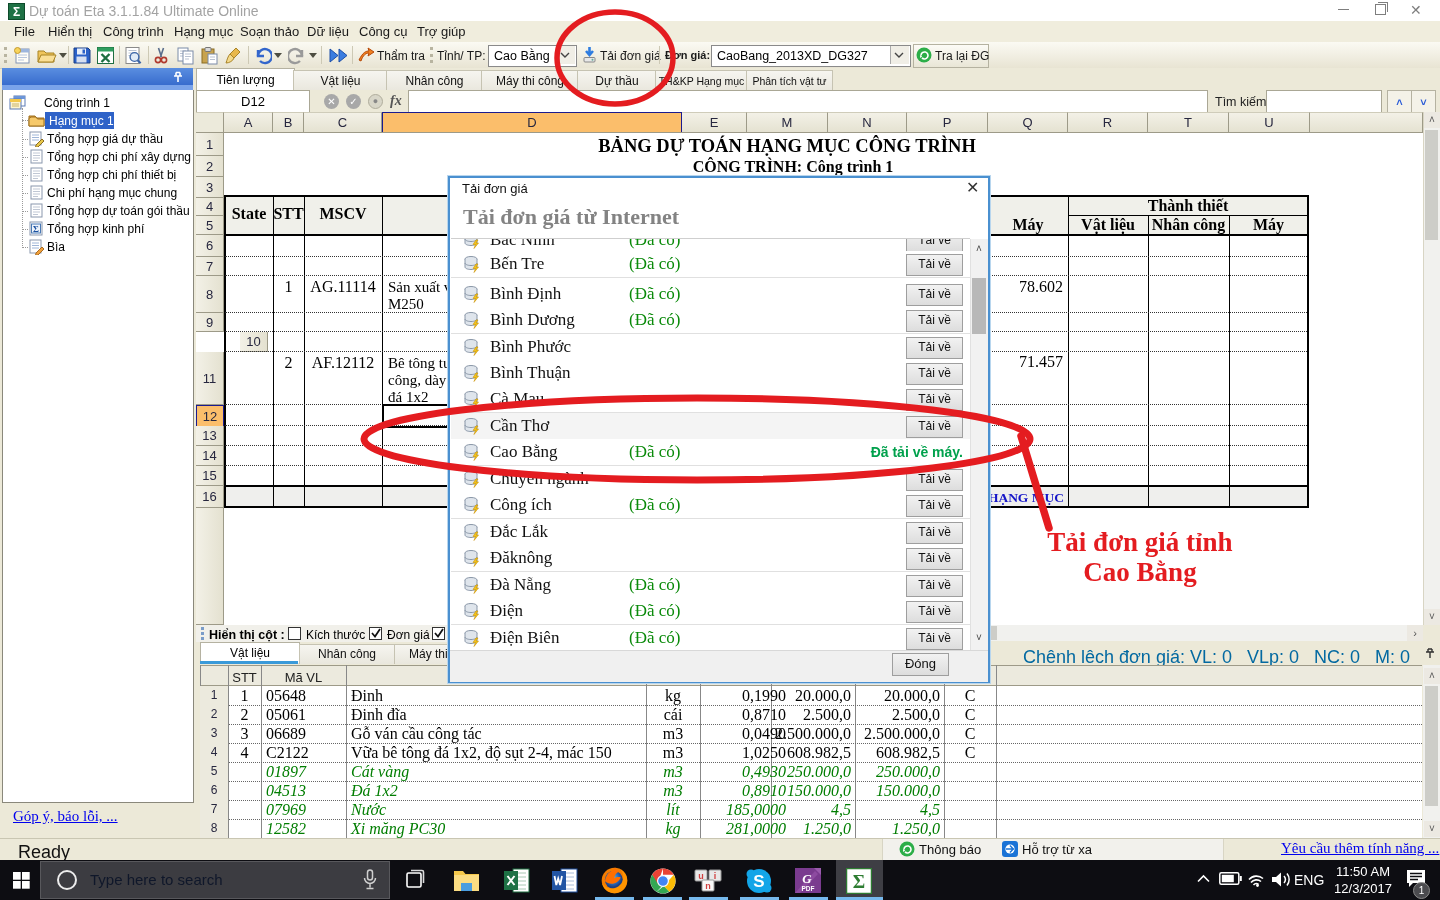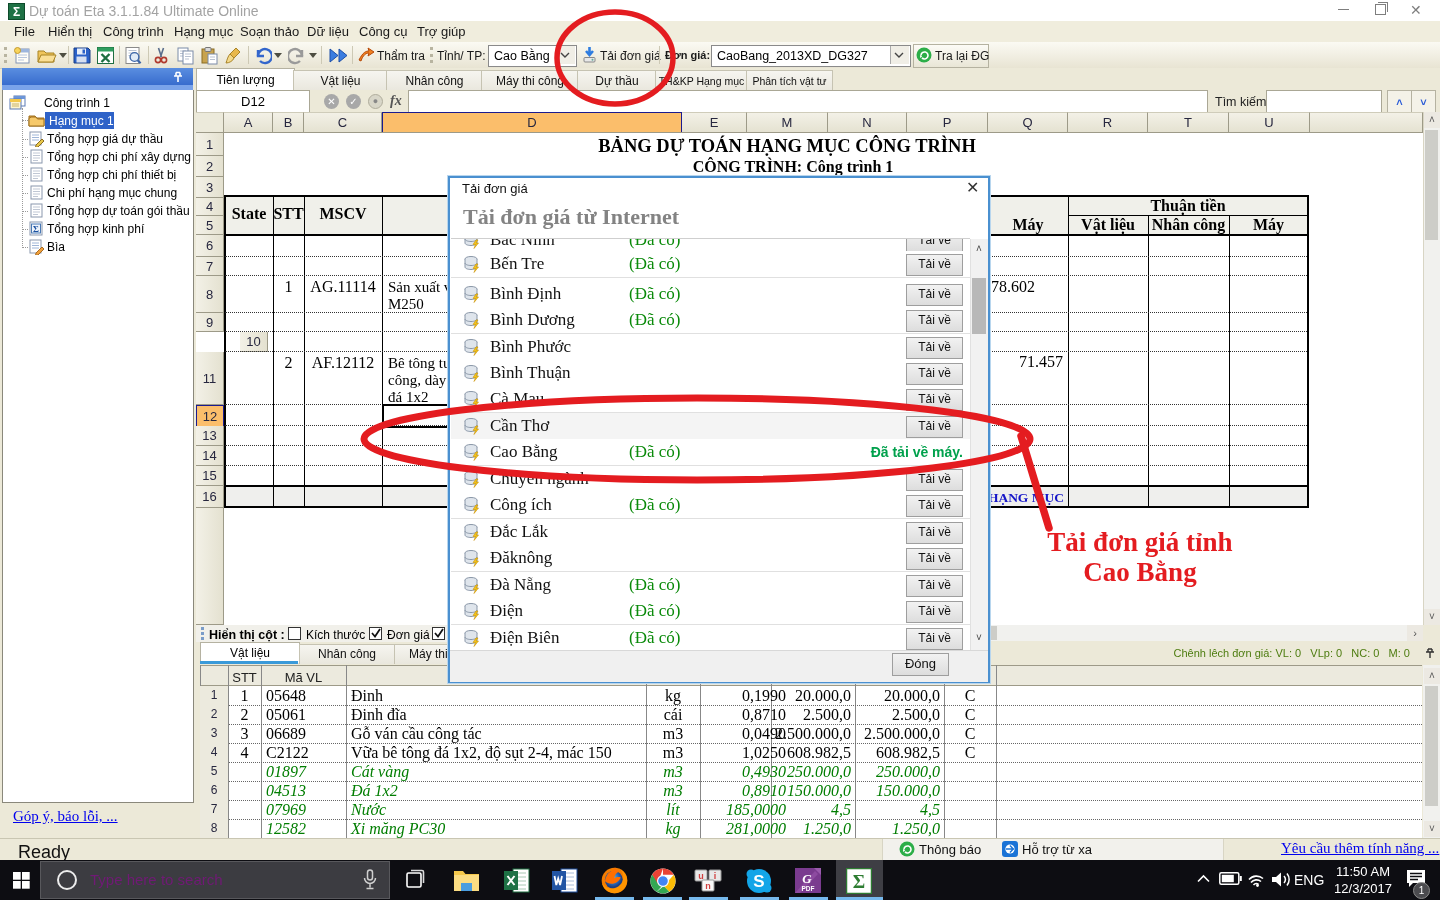--- a/index.html
+++ b/index.html
@@ -333,30 +333,30 @@
 <div class="hdot" style="left:225px;top:425px;width:1082px;"></div>
 <div class="hdot" style="left:225px;top:445px;width:1082px;"></div>
 <div class="hdot" style="left:225px;top:465px;width:1082px;"></div>
 <div class="hsolid" style="left:224px;top:485px;width:1085px;height:1.5px;"></div>
 <div class="hsolid" style="left:224px;top:506px;width:1085px;height:2px;"></div>
 
 <div class="abs ser" style="left:225px;top:205px;width:48px;text-align:center;font-size:16px;font-weight:bold;">State</div>
 <div class="abs ser" style="left:273px;top:205px;width:31px;text-align:center;font-size:16px;font-weight:bold;">STT</div>
 <div class="abs ser" style="left:304px;top:205px;width:78px;text-align:center;font-size:16px;font-weight:bold;">MSCV</div>
 <div class="abs ser" style="left:988px;top:216px;width:80px;text-align:center;font-size:16px;font-weight:bold;">Máy</div>
-<div class="abs ser" style="left:1068px;top:196px;width:240px;text-align:center;font-size:16px;font-weight:bold;line-height:19px;">Thuận tiền</div>
+<div class="abs ser" style="left:1068px;top:196px;width:240px;text-align:center;font-size:16px;font-weight:bold;line-height:19px;">Thành thiết</div>
 <div class="abs ser" style="left:1068px;top:216px;width:80px;text-align:center;font-size:16px;font-weight:bold;">Vật liệu</div>
 <div class="abs ser" style="left:1148px;top:216px;width:81px;text-align:center;font-size:16px;font-weight:bold;">Nhân công</div>
 <div class="abs ser" style="left:1229px;top:216px;width:79px;text-align:center;font-size:16px;font-weight:bold;">Máy</div>
 
 <div class="abs ser" style="left:273px;top:278px;width:31px;text-align:center;font-size:16px;">1</div>
 <div class="abs ser" style="left:304px;top:278px;width:78px;text-align:center;font-size:16px;">AG.11114</div>
 <div class="abs ser" style="left:388px;top:279px;font-size:15px;white-space:nowrap;">Sản xuất vữa bê tông xi măng</div>
 <div class="abs ser" style="left:388px;top:296px;font-size:15px;white-space:nowrap;">M250</div>
-<div class="abs ser" style="left:963px;top:278px;width:100px;text-align:center;font-size:16px;">78.602</div>
+<div class="abs ser" style="left:963px;top:278px;width:100px;text-align:right;font-size:16px;">78.602</div>
 <div class="abs ser" style="left:273px;top:354px;width:31px;text-align:center;font-size:16px;">2</div>
 <div class="abs ser" style="left:304px;top:354px;width:78px;text-align:center;font-size:16px;">AF.12112</div>
 <div class="abs ser" style="left:388px;top:355px;font-size:15px;white-space:nowrap;">Bê tông tường thẳng, thi</div>
 <div class="abs ser" style="left:388px;top:372px;font-size:15px;white-space:nowrap;">công, dày đá dăm cấp</div>
 <div class="abs ser" style="left:388px;top:389px;font-size:15px;white-space:nowrap;">đá 1x2</div>
 <div class="abs ser" style="left:963px;top:353px;width:100px;text-align:right;font-size:16px;">71.457</div>
 <div class="abs ser" style="left:884px;top:490px;width:180px;text-align:right;font-size:13.5px;font-weight:bold;color:#1616c8;white-space:nowrap;">HẠNG MỤC</div>
 
 <div class="abs" style="left:382px;top:404px;width:297px;height:20px;border:2px solid #000;"></div>
 
@@ -386,21 +386,21 @@
 <div class="abs" style="left:432px;top:627px;width:11px;height:11px;background:#fff;border:1.5px solid #333;"></div>
 <svg class="abs" style="left:433px;top:628px;" width="12" height="11" viewBox="0 0 12 11">
         <path d="M2 5 l3 3.5 L10 1" stroke="#111" stroke-width="1.7" fill="none"></path>
       </svg>
 
 <div class="abs" style="left:196px;top:642px;width:1227px;height:23px;background:#ece9d8;"></div>
 <div class="abs" style="left:200px;top:642px;width:98px;height:20px;background:#fff;border:1px solid #b5b2a1;border-bottom:none;text-align:center;font-size:12px;line-height:20px;color:#000;">Vật liệu</div>
 <div class="abs" style="left:200px;top:661px;width:98px;height:3px;background:#3a9ad9;"></div>
 <div class="abs" style="left:299px;top:644px;width:94px;height:19px;background:linear-gradient(#f6f5f0,#e9e7dd);border:1px solid #c6c3b2;border-bottom:none;text-align:center;font-size:12px;line-height:19px;color:#111;">Nhân công</div>
 <div class="abs" style="left:394px;top:644px;width:96px;height:19px;background:linear-gradient(#f6f5f0,#e9e7dd);border:1px solid #c6c3b2;border-bottom:none;text-align:center;font-size:12px;line-height:19px;color:#111;">Máy thi công</div>
-<div class="abs" style="left:1000px;top:647px;width:410px;text-align:right;font-size:11px;color:#4d7c0f;">Chênh lêch đơn giá: VL: 0&nbsp;&nbsp; VLp: 0&nbsp;&nbsp; NC: 0&nbsp;&nbsp; M: 0</div>
+<div class="abs" style="left:1000px;top:647px;width:410px;text-align:right;font-size:18px;color:#0369a1;">Chênh lêch đơn giá: VL: 0&nbsp;&nbsp; VLp: 0&nbsp;&nbsp; NC: 0&nbsp;&nbsp; M: 0</div>
 <svg class="abs" style="left:1425px;top:648px;" width="10" height="12" viewBox="0 0 10 12">
         <g stroke="#333" stroke-width="1.4" fill="none">
           <path d="M1 4 h8 M3 1 h4 M3 1 v3 M7 1 v3 M5 4 v6"></path>
         </g>
       </svg>
 
 <div class="abs" style="left:200px;top:665px;width:1222px;height:21px;background:#eceade;border-top:1px solid #9d9a88;"></div>
 <div class="abs" style="left:228px;top:670px;width:33px;text-align:center;font-size:13px;color:#222;">STT</div>
 <div class="abs" style="left:261px;top:670px;width:85px;text-align:center;font-size:13px;color:#222;">Mã VL</div>
 <div class="abs" style="left:200px;top:685px;width:1222px;height:1px;background:#9d9a88;"></div>
@@ -543,21 +543,21 @@
         <g fill="#fff">
           <rect x="0" y="0" width="7.7" height="7.7"></rect>
           <rect x="9" y="0" width="7.7" height="7.7"></rect>
           <rect x="0" y="9" width="7.7" height="7.7"></rect>
           <rect x="9" y="9" width="7.7" height="7.7"></rect>
         </g>
       </svg>
 
 <div class="abs" style="left:40px;top:861px;width:350px;height:38px;background:#3c3c41;border:1px solid #58585c;box-sizing:border-box;"></div>
 <div class="abs" style="left:57px;top:870px;width:16px;height:16px;border:2.5px solid #ececec;border-radius:50%;"></div>
-<div class="abs" style="left:90px;top:871px;font-size:15px;color:#701a75;">Type here to search</div>
+<div class="abs" style="left:90px;top:871px;font-size:15px;color:#0f172a;">Type here to search</div>
 <svg class="abs" style="left:363px;top:869px;" width="14" height="21" viewBox="0 0 14 21">
         <g stroke="#cfcfcf" stroke-width="1.5" fill="none">
           <rect x="4.5" y="1" width="5" height="10" rx="2.5"></rect>
           <path d="M1.5 9 a5.5 5.5 0 0 0 11 0 M7 14.5 v4 M3.5 19.5 h7"></path>
         </g>
       </svg>
 
 <svg class="abs" style="left:403px;top:869px;" width="22" height="22" viewBox="0 0 22 22">
         <rect x="4" y="4" width="14" height="14" rx="1.5" fill="none" stroke="#fff" stroke-width="1.6"></rect>
         <path d="M8 1.5 h11 a1.5 1.5 0 0 1 1.5 1.5 v11" fill="none" stroke="#fff" stroke-width="1.6" opacity=".85"></path>

